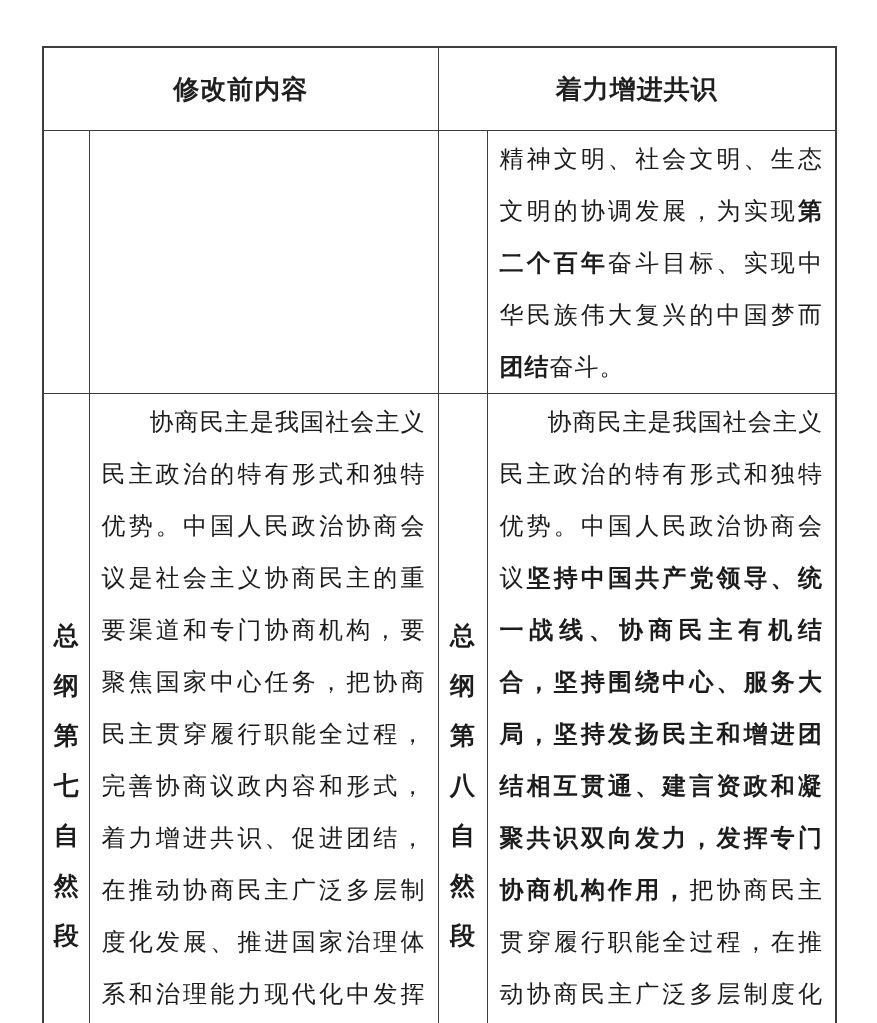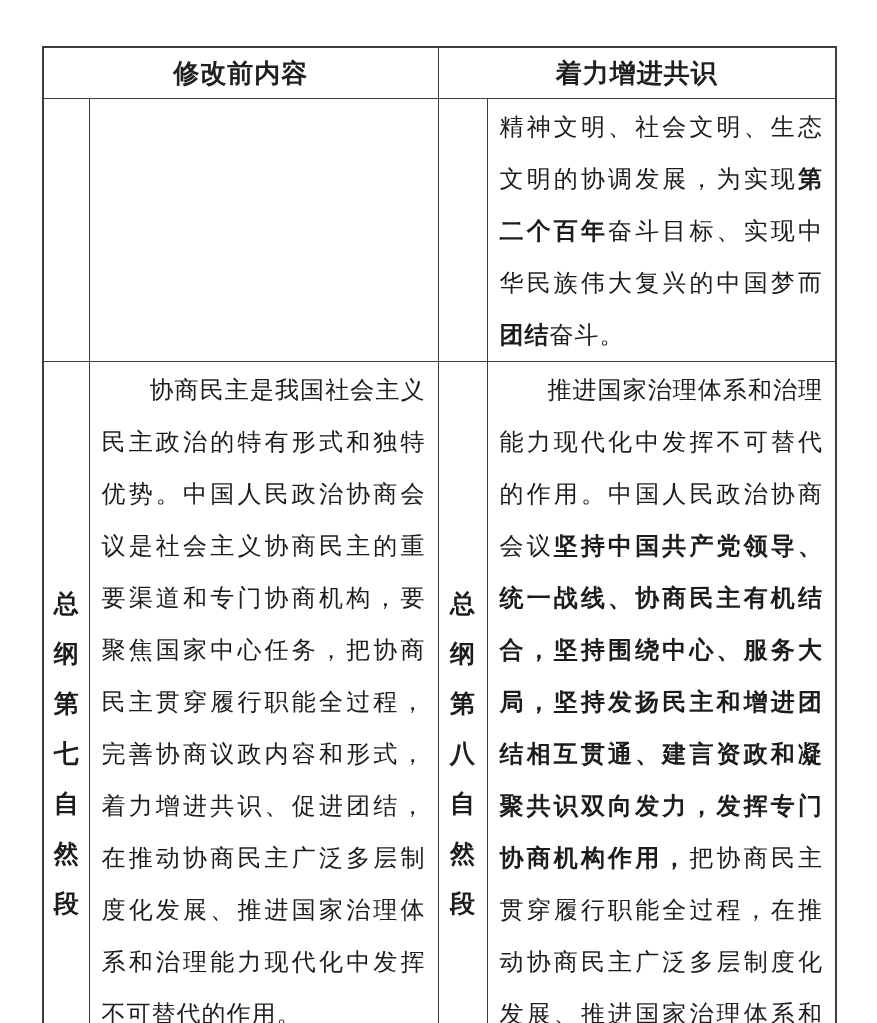--- a/index.html
+++ b/index.html
@@ -18,21 +18,21 @@
   table.cmp-table {
     position: absolute;
     left: 42px;
     top: 46px;
     border-collapse: collapse;
     table-layout: fixed;
     border: 2.5px solid #3d3d3d;
   }
   .cmp-table th, .cmp-table td {
     border: 1.6px solid #3d3d3d;
-    padding: 0;
+    padding: 16px;
   }
   .cmp-table th {
     height: 50px;
     font-family: "Liberation Sans", sans-serif;
     font-weight: 700;
     font-size: 26px;
     letter-spacing: 1px;
     text-align: center;
     vertical-align: middle;
   }
@@ -128,18 +128,18 @@
               <div class="vchar">总</div>
               <div class="vchar">纲</div>
               <div class="vchar">第</div>
               <div class="vchar">八</div>
               <div class="vchar">自</div>
               <div class="vchar">然</div>
               <div class="vchar">段</div>
             </div>
         </td>
         <td class="content-cell">
-          <p class="para indent"><span>推进国家治理体系和治理能力现代化中发挥不可替代的作用。中国人民政治协商会议</span><b class="seg-bold">坚持中国共产党领导、统一战线、协商民主有机结合，坚持围绕中心、服务大局，坚持发扬民主和增进团结相互贯通、建言资政和凝聚共识双向发力，发挥专门协商机构作用，</b><span>把协商民主贯穿履行职能全过程，在推动协商民主广泛多层制度化发展、推进国家治理体系和治理能力现代化中发挥不可替代的作用。</span></p>
+          <p class="para indent"><span>协商民主是我国社会主义民主政治的特有形式和独特优势。中国人民政治协商会议</span><b class="seg-bold">坚持中国共产党领导、统一战线、协商民主有机结合，坚持围绕中心、服务大局，坚持发扬民主和增进团结相互贯通、建言资政和凝聚共识双向发力，发挥专门协商机构作用，</b><span>把协商民主贯穿履行职能全过程，在推动协商民主广泛多层制度化发展、推进国家治理体系和治理能力现代化中发挥不可替代的作用。</span></p>
         </td>
       </tr>
     </tbody>
   </table>
 </div>
 
 </body></html>

